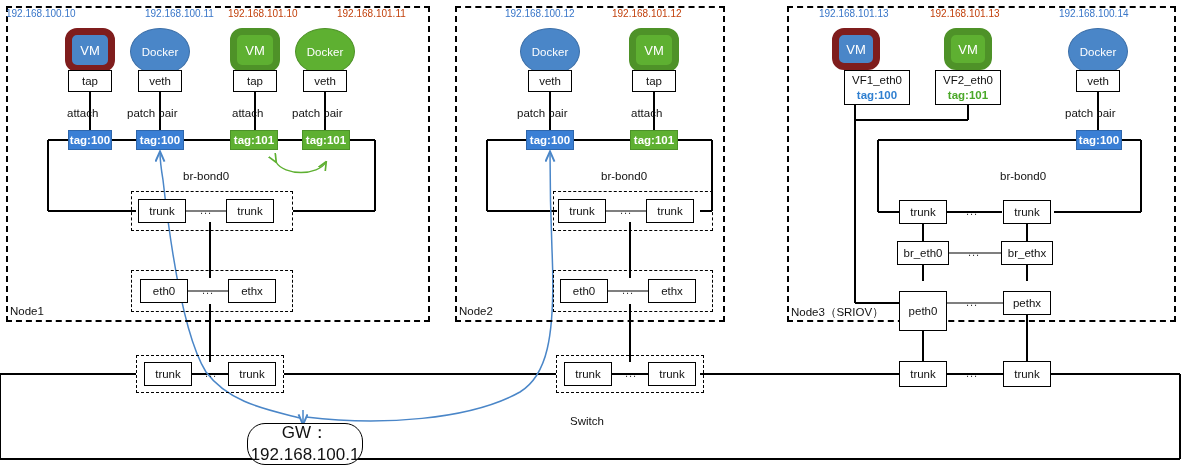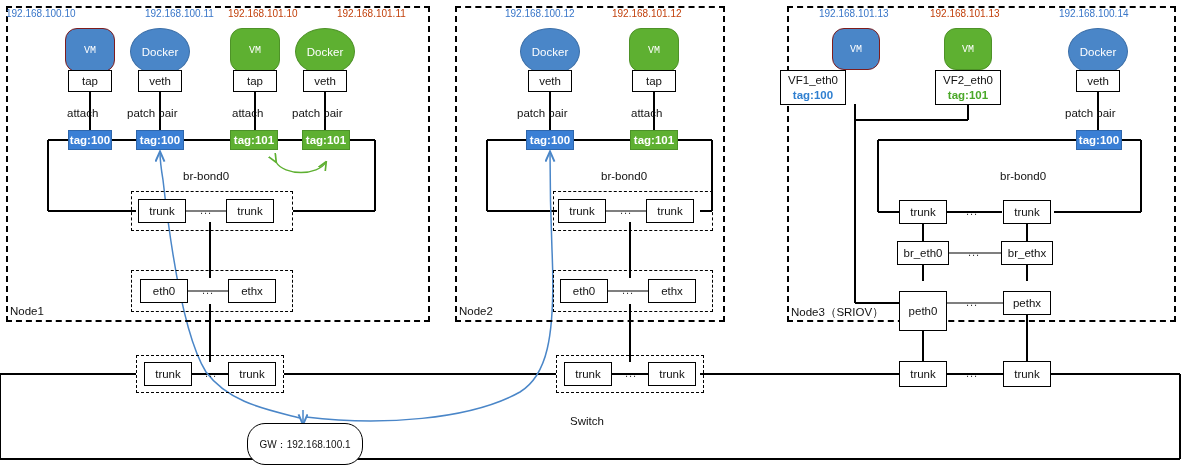--- a/index.html
+++ b/index.html
@@ -4,42 +4,42 @@
 <style>
   html,body{margin:0;padding:0;background:#ffffff;}
   body{font-family:"Liberation Sans",sans-serif;}
   #stage{position:relative;width:1182px;height:474px;overflow:hidden;background:#fff;}
   #wires{position:absolute;left:0;top:0;width:1182px;height:474px;pointer-events:none;}
   .node-box{position:absolute;border:2px dashed #000;box-sizing:border-box;}
   .node-label{position:absolute;font-size:11.5px;color:#111;white-space:nowrap;}
   .ipl{position:absolute;font-size:10px;white-space:nowrap;font-weight:400;}
   .ip-blue{color:#3a77c9;}
   .ip-green{color:#c2410c;}
-  .vm{position:absolute;background:#4a86c8;border:1px solid #7f1d1d;border-radius:12px;
-      color:#fff;font-size:10px;display:flex;align-items:center;justify-content:center;box-sizing:border-box;font-family:Liberation Mono, monospace;}
+  .vm{position:absolute;background:#4a86c8;border:7px solid #7f1d1d;border-radius:12px;
+      color:#fff;font-size:13px;display:flex;align-items:center;justify-content:center;box-sizing:border-box;}
   .vm.green{background:#5eb031;border-color:#4e9228;}
   .dk{position:absolute;background:#4a86c8;border:1px solid #3c6fa8;border-radius:50%;
       color:#fff;font-size:11.5px;display:flex;align-items:center;justify-content:center;box-sizing:border-box;}
   .dk.green{background:#5eb031;border-color:#4e9228;}
   .wbox{position:absolute;background:#fff;border:1px solid #000;box-sizing:border-box;
         font-size:11.5px;color:#111;display:flex;align-items:center;justify-content:center;}
   .tag{position:absolute;background:#3a7fd5;border:1px solid #2e66ab;box-sizing:border-box;
        color:#fff;font-size:11.5px;font-weight:bold;display:flex;align-items:center;justify-content:center;}
   .tag.green{background:#5eb031;border-color:#4b9127;}
   .plain{position:absolute;font-size:11.5px;color:#111;white-space:nowrap;}
   .dashgrp{position:absolute;border:1.6px dashed #000;box-sizing:border-box;}
   .vf{position:absolute;background:#fff;border:1px solid #000;box-sizing:border-box;
       display:flex;flex-direction:column;align-items:center;justify-content:center;
       font-size:11.5px;color:#111;line-height:1.25;}
   .vf .t{font-weight:bold;}
   .vf .t.b{color:#2f7fd0;}
   .vf .t.g{color:#4aa828;}
   .gw{position:absolute;border:1px solid #000;border-radius:18px;background:#fff;
-      display:flex;flex-direction:row;align-items:center;justify-content:center;
-      font-size:10px;color:#111;line-height:1.3;}
+      display:flex;flex-direction:column;align-items:center;justify-content:center;
+      font-size:17px;color:#111;line-height:1.3;}
   .dots{position:absolute;font-size:11px;color:#333;letter-spacing:1px;}
 </style>
 </head>
 <body>
 
 <div id="stage">
 
   <svg id="wires" viewBox="0 0 1182 474">
     <g stroke="#000" stroke-width="1.2" fill="none" shape-rendering="crispEdges">
 
@@ -222,21 +222,21 @@
   <div class="node-label" style="left:791px;top:305px;">Node3（SRIOV）</div>
 
   <div class="ipl ip-blue" style="left:819px;top:8px;">192.168.101.13</div>
   <div class="ipl ip-green" style="left:930px;top:8px;">192.168.101.13</div>
   <div class="ipl ip-blue" style="left:1059px;top:8px;">192.168.100.14</div>
 
   <div class="vm" style="left:832px;top:28px;width:48px;height:42px;">VM</div>
   <div class="vm green" style="left:944px;top:28px;width:48px;height:42px;">VM</div>
   <div class="dk" style="left:1068px;top:28px;width:60px;height:47px;">Docker</div>
 
-  <div class="vf" style="left:780px;top:70px;width:66px;height:35px;">
+  <div class="vf" style="left:844px;top:70px;width:66px;height:35px;">
     <span>VF1_eth0</span>
     <span class="t b">tag:100</span>
   </div>
   <div class="vf" style="left:935px;top:70px;width:66px;height:35px;">
     <span>VF2_eth0</span>
     <span class="t g">tag:101</span>
   </div>
 
   <div class="wbox" style="left:1076px;top:70px;width:44px;height:22px;">veth</div>
   <div class="plain" style="left:1065px;top:107px;">patch pair</div>

